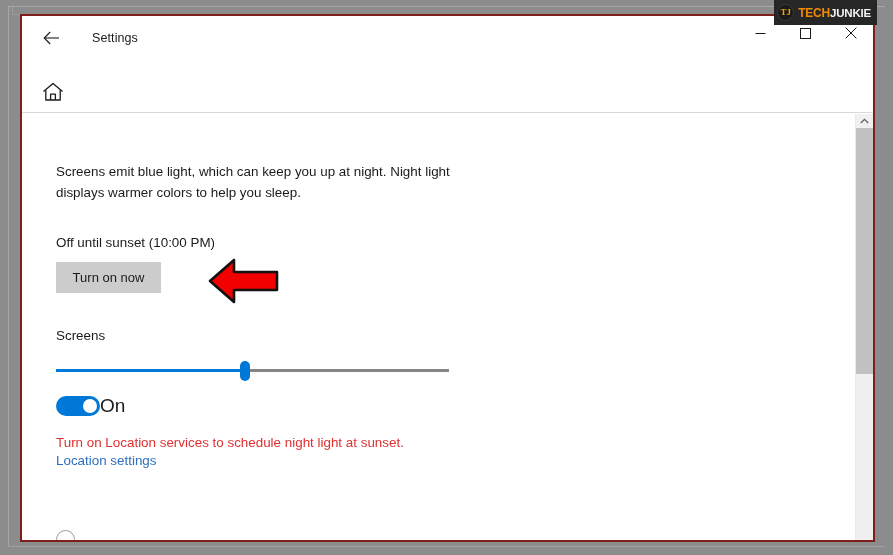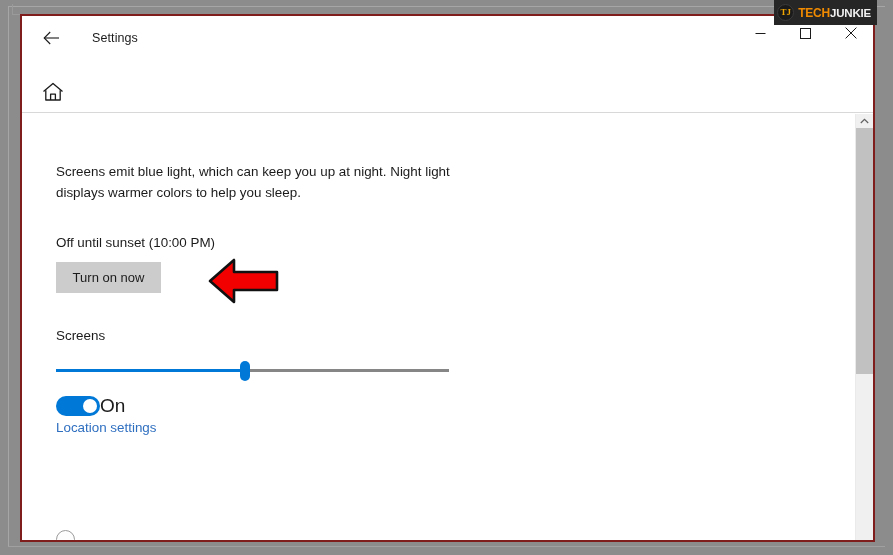--- a/index.html
+++ b/index.html
@@ -424,20 +424,21 @@
 
 
 
       <div id="toggle-row">
         <div id="toggle">
           <div id="toggle-knob"></div>
         </div>
         <span id="toggle-label">On</span>
       </div>
 
+      <p class="warn-text">Turn on Location services to schedule night light at sunset.</p>
       <a class="link-text">Location settings</a>
 
       <div id="clipped-radio"></div>
     </div>
 
     <div id="scrollbar">
       <div id="sb-up">
         <svg width="9" height="6" viewBox="0 0 9 6">
           <path d="M0.8 5 L4.5 1.3 L8.2 5" stroke="#606060" stroke-width="1.2" fill="none"></path>
         </svg>

